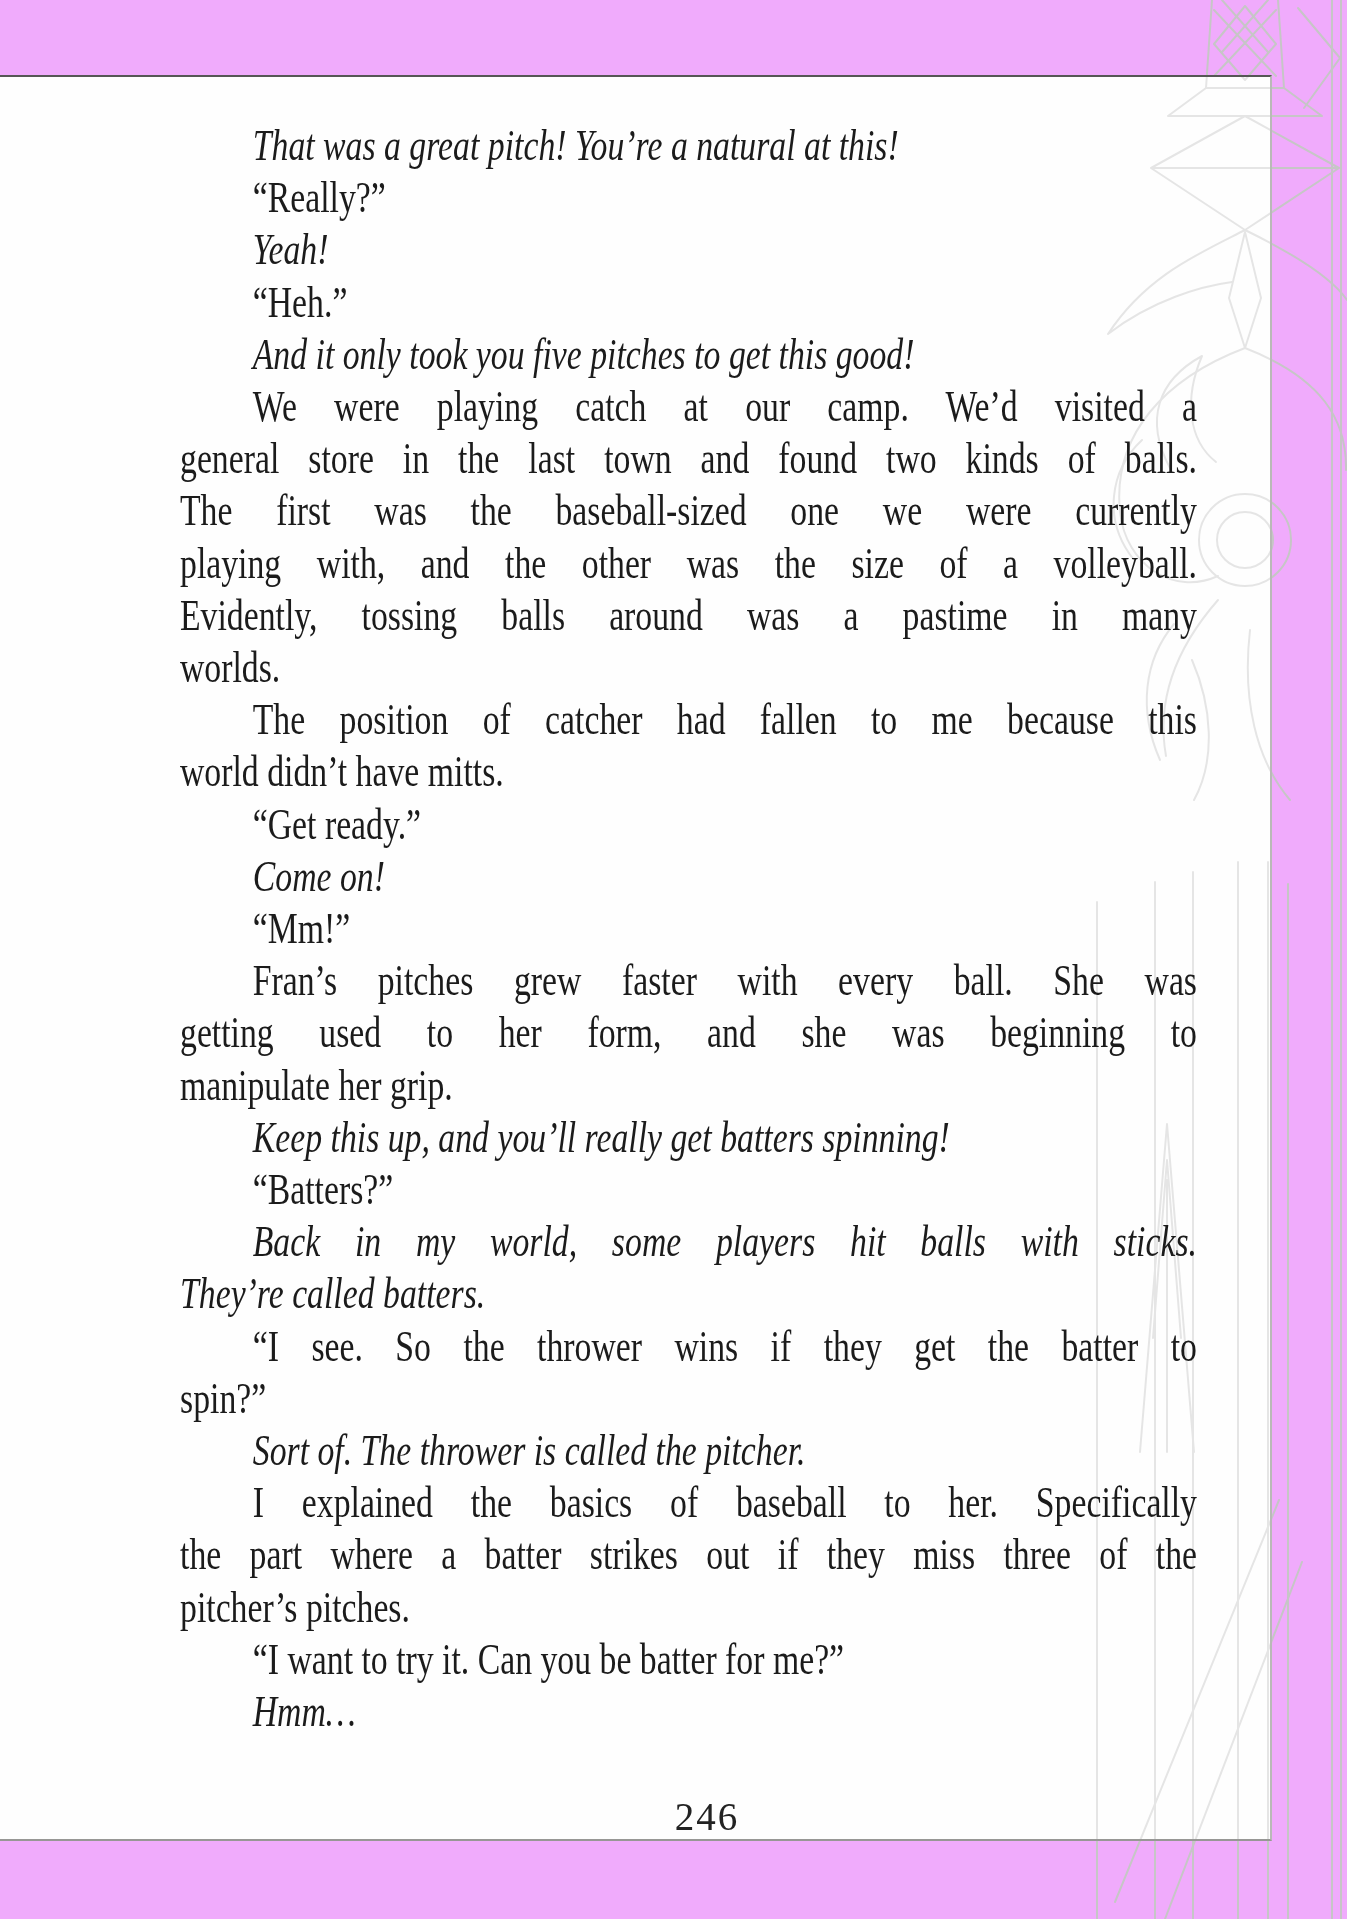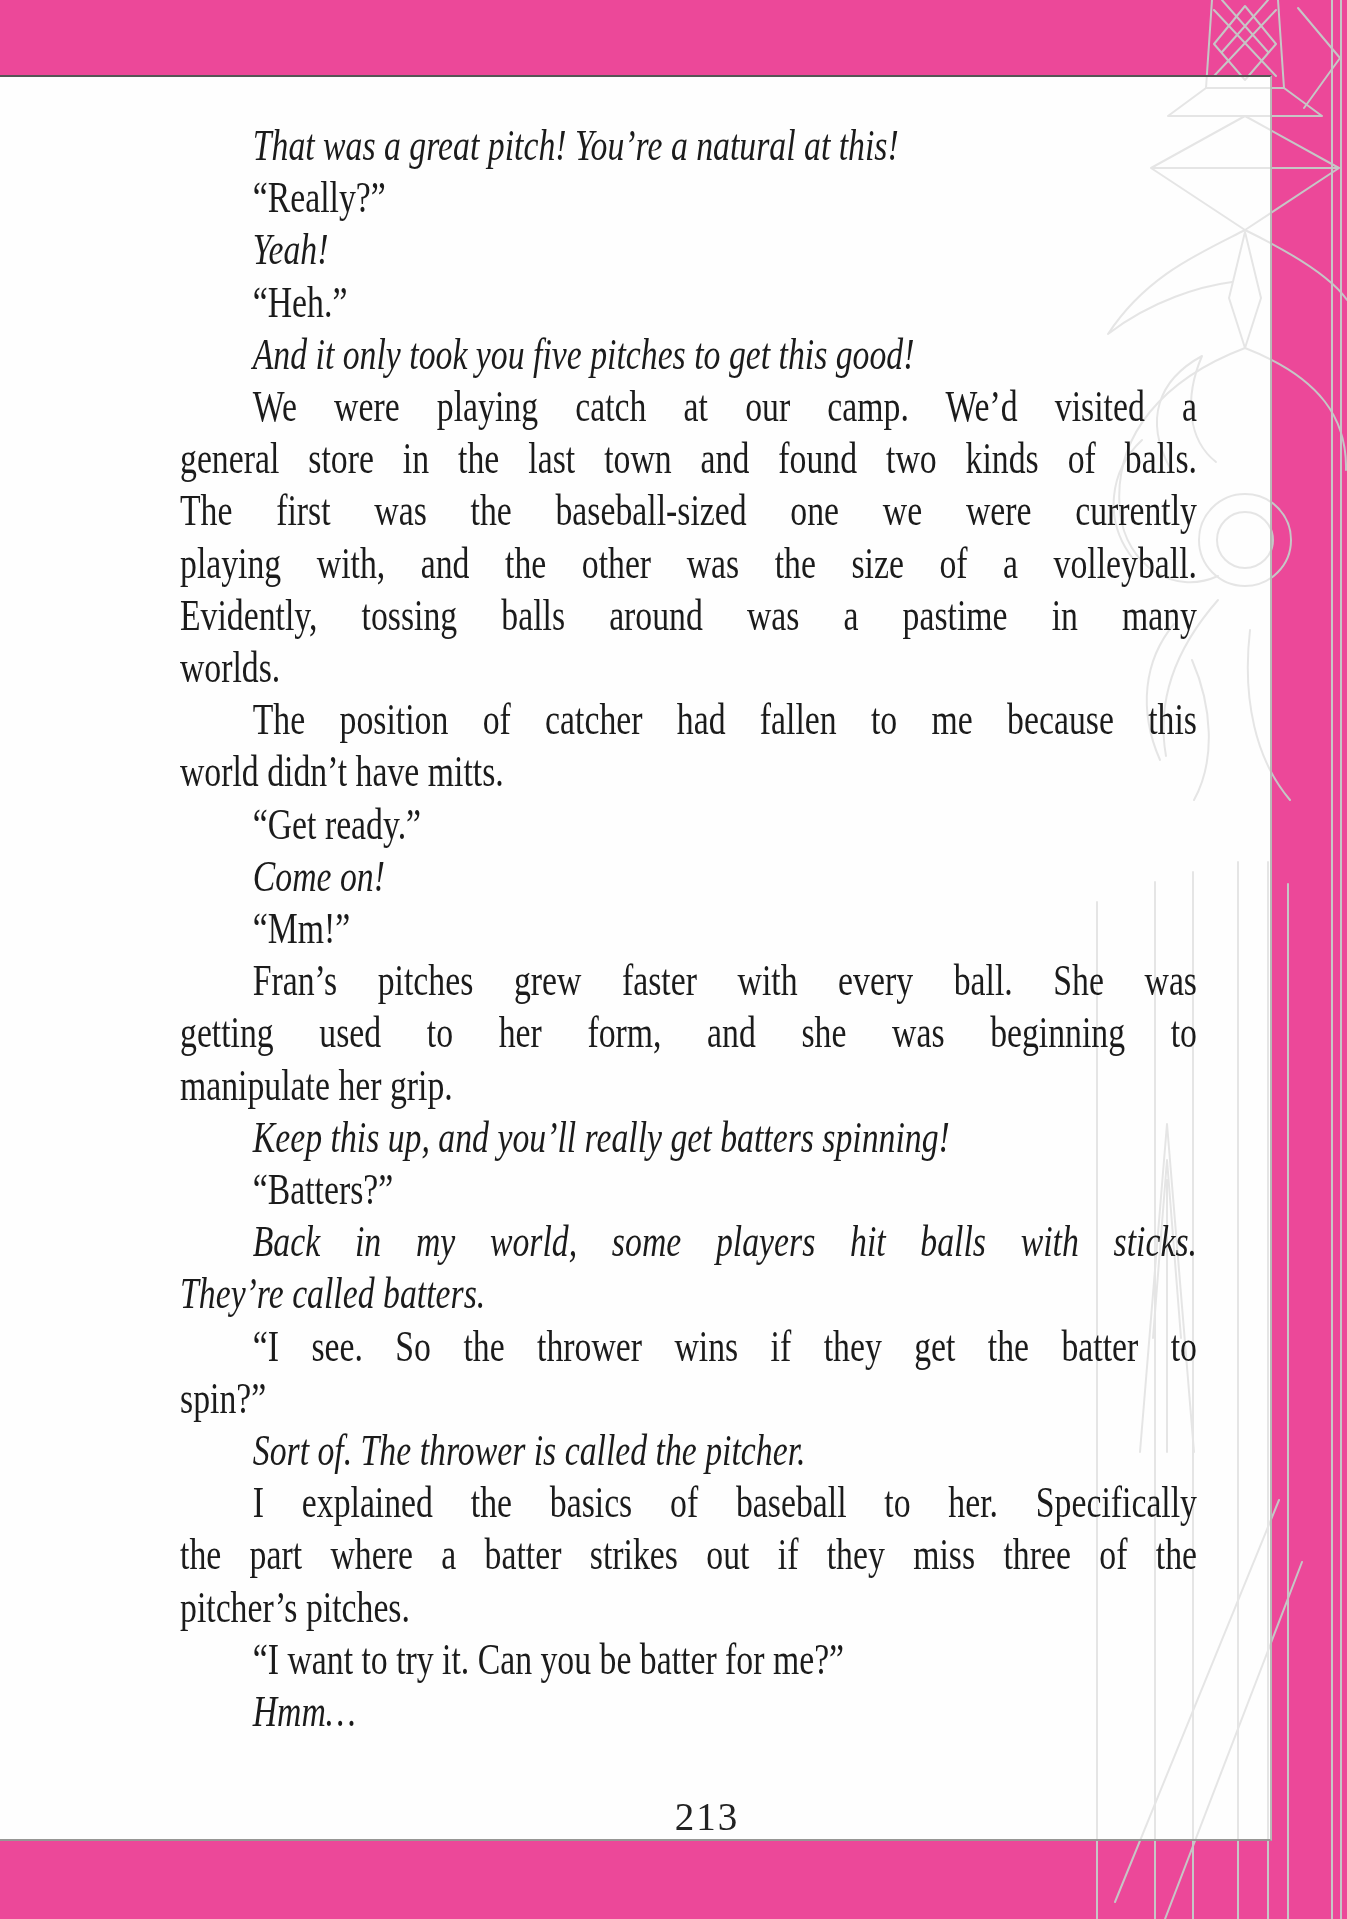--- a/index.html
+++ b/index.html
@@ -1,19 +1,19 @@
 <!DOCTYPE html>
 <html><head>
 <meta charset="utf-8">
 <style>
   html,body{margin:0;padding:0;background:#d8d8d6;}
   .canvas{
     position:relative;
     width:1347px;height:1919px;
-    background:#ec4899;
+    background:#f0abfc;
     overflow:hidden;
     font-family:"Liberation Serif", serif;
   }
   
   .book-page{
     position:absolute;
     left:0; top:75px;
     width:1272px; height:1766px;
     background:#fdfdfd;
   }
@@ -182,15 +182,15 @@
         <div class="line">pitcher’s pitches.</div>
       </div>
       <div class="paragraph">
         <div class="line first">“I want to try it. Can you be batter for me?”</div>
       </div>
       <div class="paragraph italic">
         <div class="line first">Hmm…</div>
       </div>
     </div>
 
-  <div class="page-number">213</div>
+  <div class="page-number">246</div>
 
 </div>
 
 </body></html>

